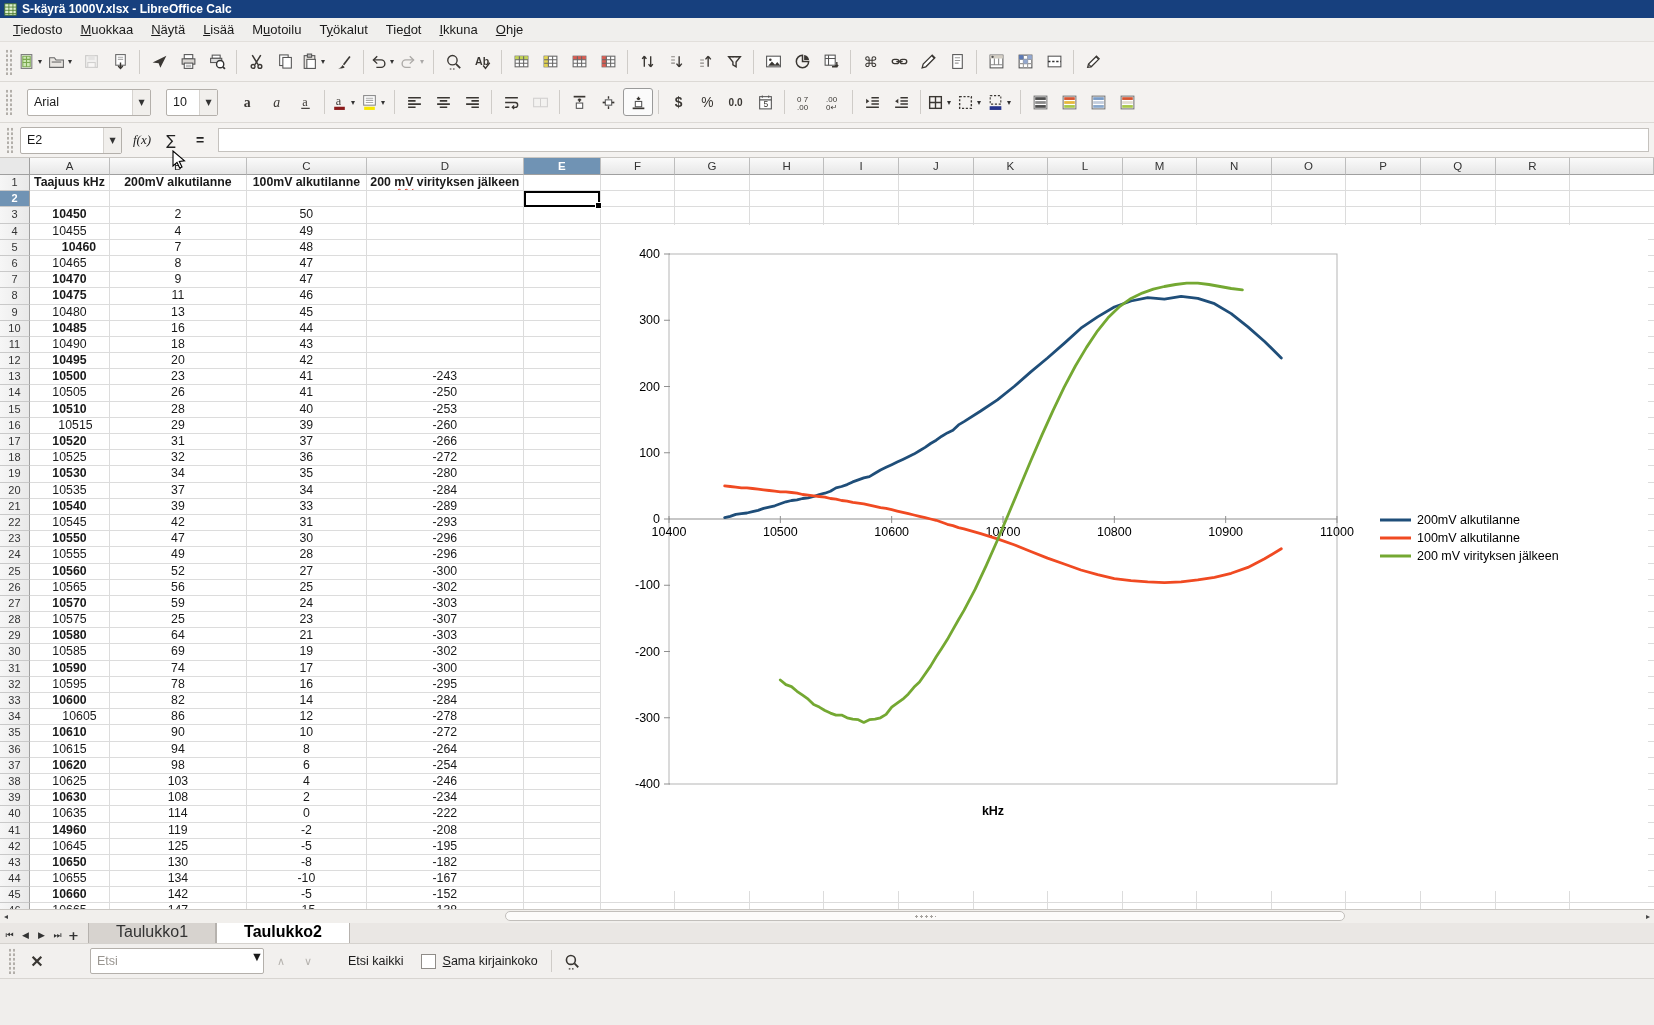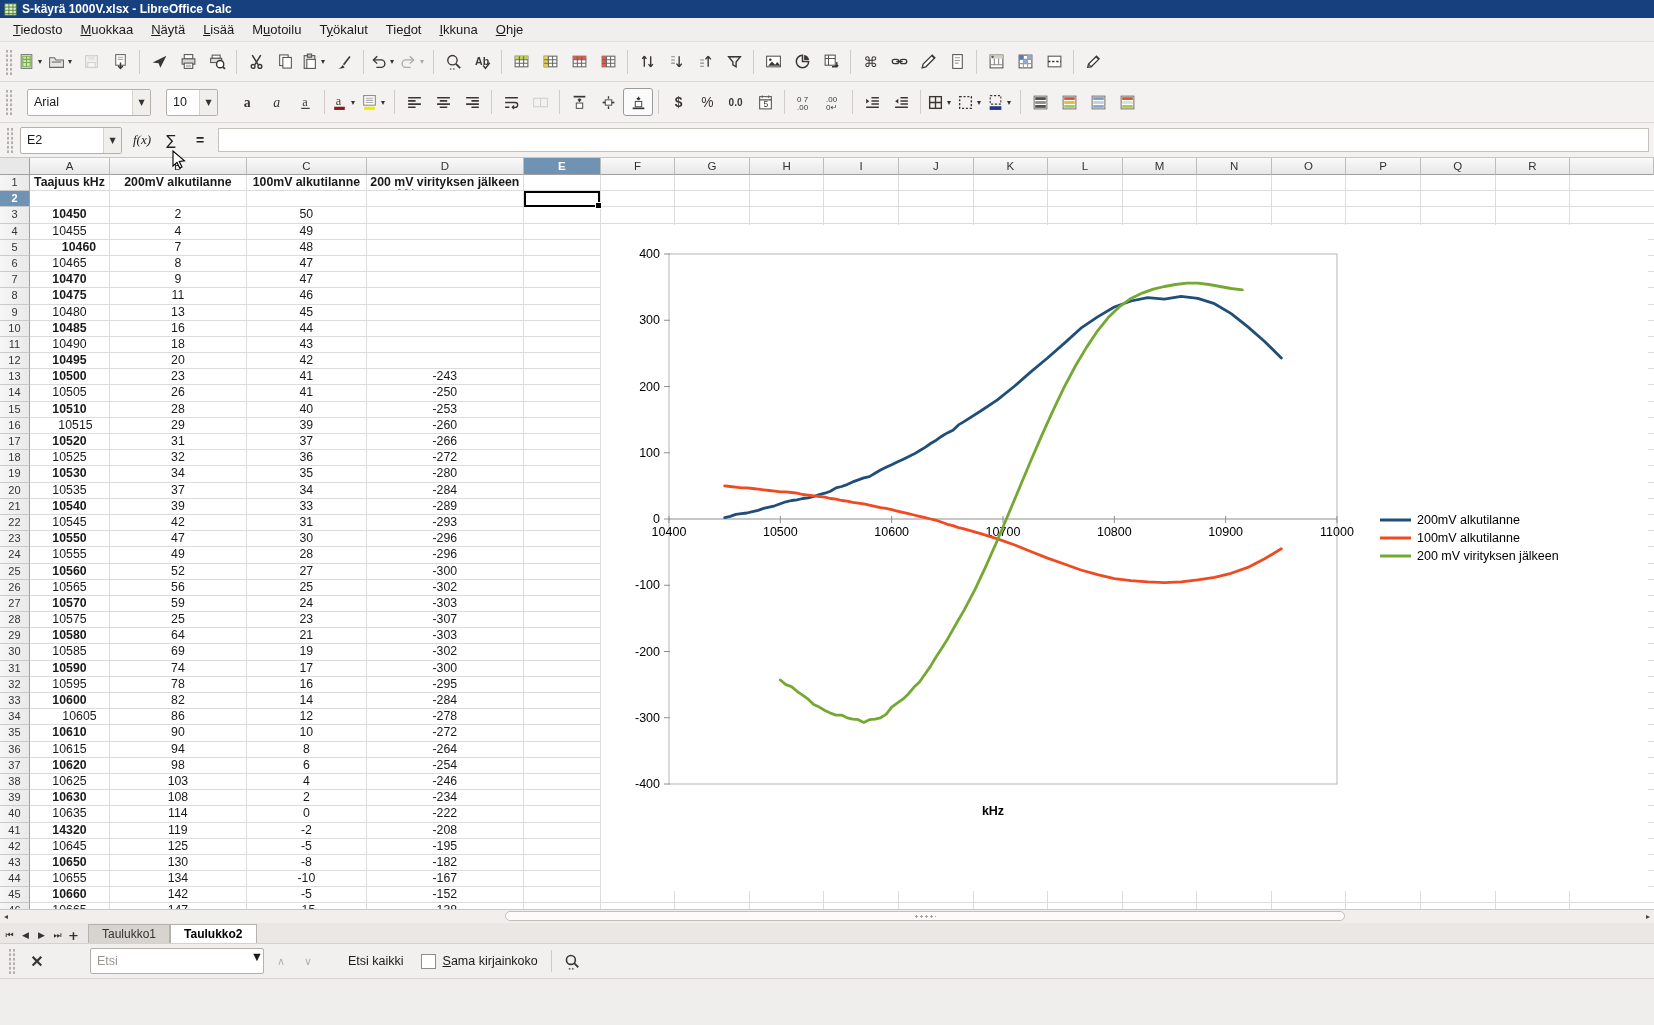--- a/index.html
+++ b/index.html
@@ -69,21 +69,21 @@
             justify-content:center;font-size:8px;color:#444;font-family:"DejaVu Sans",sans-serif;}
   #hthumb{position:absolute;left:505px;width:840px;top:1px;height:10px;background:#fcfbfa;
           border:1px solid #c2bfbb;border-radius:5px;box-sizing:border-box;}
   #hthumb .dots{position:absolute;left:50%;top:2px;width:22px;margin-left:-11px;height:5px;
           background-image:radial-gradient(circle,#a5a29e 1px,transparent 1.2px);
           background-size:5px 5px;}
   #tabbar{height:20px;background:#eae7e4;display:flex;align-items:flex-end;gap:1px;
           border-bottom:1px solid #d5d2ce;padding-left:2px;}
   .tabnav{width:15px;height:16px;display:flex;align-items:center;justify-content:center;
           font-size:9px;color:#333;font-family:"DejaVu Sans",sans-serif;}
-  .tab{padding:2px 13px 2px;font-size:12px;background:#d7d3cf;border:1px solid #b6b2ae;
+  .tab{padding:2px 27px 2px;font-size:16px;background:#d7d3cf;border:1px solid #b6b2ae;
        border-bottom:none;color:#333;}
   .tab.active{background:#fff;font-weight:bold;color:#000;}
   #findbar{height:34px;background:#f2f0ee;display:flex;align-items:center;gap:7px;
            padding:0 5px;border-bottom:1px solid #d8d5d1;font-size:12.5px;}
   #findbar .close{font-size:16px;font-weight:bold;color:#3a3733;width:22px;text-align:center;}
   .findinput{width:172px;height:24px;background:#fff;border:1px solid #b4b0ab;display:flex;
            align-items:center;border-radius:2px;}
   .findinput .ph{flex:1;padding-left:6px;color:#9a9691;}
   .findbtn{width:20px;text-align:center;color:#b5b2ae;font-size:11px;}
   .cb{width:13px;height:13px;border:1px solid #8f8c88;background:#fff;display:inline-block;}
@@ -1471,21 +1471,21 @@
         <div class="cell" style="width: 74.6px;"></div>
         <div class="cell" style="width: 74.6px;"></div>
         <div class="cell" style="width: 74.6px;"></div>
         <div class="cell" style="width: 74.6px;"></div>
         <div class="cell" style="width: 74.6px;"></div>
         <div class="cell" style="width: 74.6px;"></div>
         <div class="cell" style="width: 84px; border-right: none;"></div>
       </div>
       <div class="sheet-row">
         <div class="rh">41</div>
-        <div class="cell b" style="width: 80px;">14320</div>
+        <div class="cell b" style="width: 80px;">14960</div>
         <div class="cell" style="width: 137px;">119</div>
         <div class="cell" style="width: 120px;">-2</div>
         <div class="cell" style="width: 157px;">-208</div>
         <div class="cell" style="width: 77px;"></div>
         <div class="cell" style="width: 74.6px;"></div>
         <div class="cell" style="width: 74.6px;"></div>
         <div class="cell" style="width: 74.6px;"></div>
         <div class="cell" style="width: 74.6px;"></div>
         <div class="cell" style="width: 74.6px;"></div>
         <div class="cell" style="width: 74.6px;"></div>

